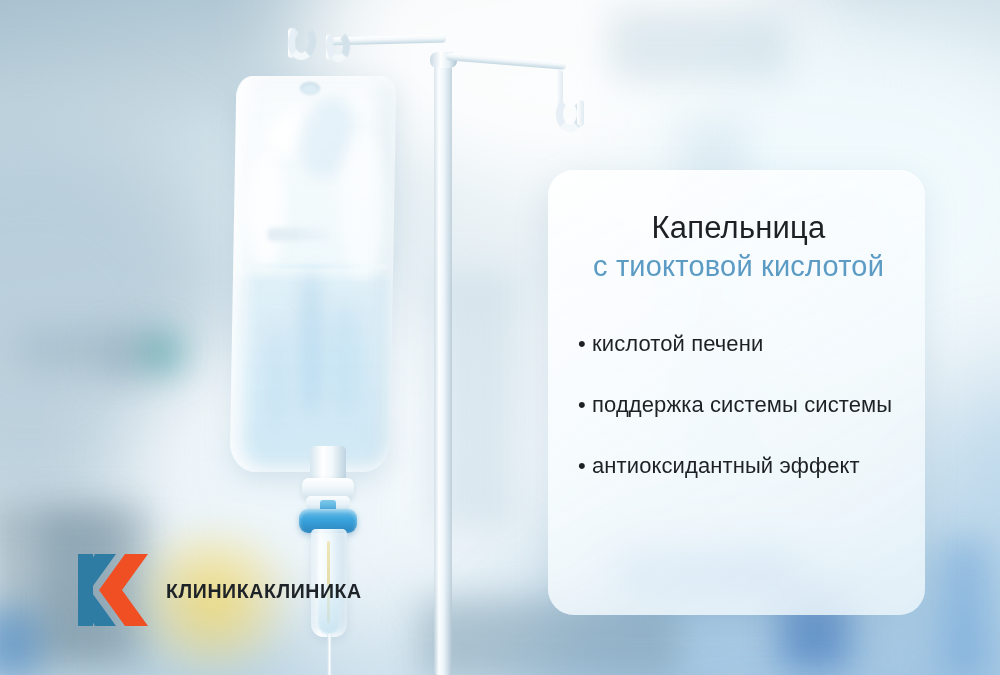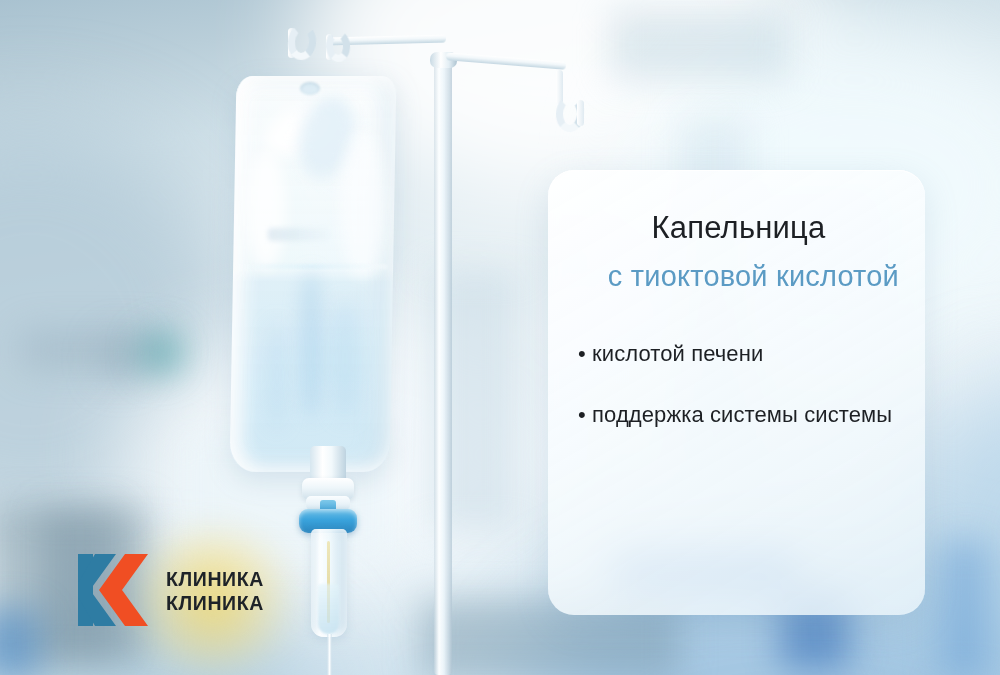--- a/index.html
+++ b/index.html
@@ -314,24 +314,24 @@
     font-weight: 400;
     color: #1d2024;
     text-align: center;
     letter-spacing: .2px;
     line-height: 1.18;
   }
   .card-subtitle {
     font-size: 29px;
     font-weight: 400;
     color: #5b9bc4;
-    text-align: right;
+    text-align: center;
     letter-spacing: .2px;
     line-height: 1.2;
-    margin-top: 12px;
+    margin-top: 2px;
   }
 
   .benefits {
     list-style: none;
     margin-top: 46px;
   }
   .benefit {
     font-size: 22px;
     font-weight: 400;
     color: #1d2024;
@@ -347,21 +347,21 @@
   .logo {
     position: absolute;
     left: 78px; top: 552px;
     display: flex;
     align-items: center;
     gap: 14px;
   }
   .logo-mark { flex: 0 0 auto; }
   .logo-text {
     display: flex;
-    flex-direction: column;
+    flex-direction: row;
     justify-content: center;
   }
   .logo-line {
     font-size: 19.5px;
     font-weight: 700;
     letter-spacing: .6px;
     color: #1e2328;
     line-height: 1.22;
     white-space: nowrap;
   }
@@ -443,20 +443,21 @@
     <div class="drip-tube"></div>
   </div>
 
   <div class="card">
     <div class="card-title">Капельница</div>
     <div class="card-subtitle">с тиоктовой кислотой</div>
 
     <ul class="benefits">
       <li class="benefit">• кислотой печени</li>
       <li class="benefit">• поддержка системы системы</li>
+      <li class="benefit">• антиоксидантный эффект</li>
     </ul>
   </div>
 
   <div class="logo">
     <span class="logo-mark">
       <svg width="74" height="76" viewBox="0 0 74 76" xmlns="http://www.w3.org/2000/svg">
 
         <rect x="0" y="2" width="15" height="72" fill="#2e7ca3"></rect>
         <polygon points="17,2 38,2 12,38 38,74 17,74 -4,38" fill="#2e7ca3"></polygon>
 

